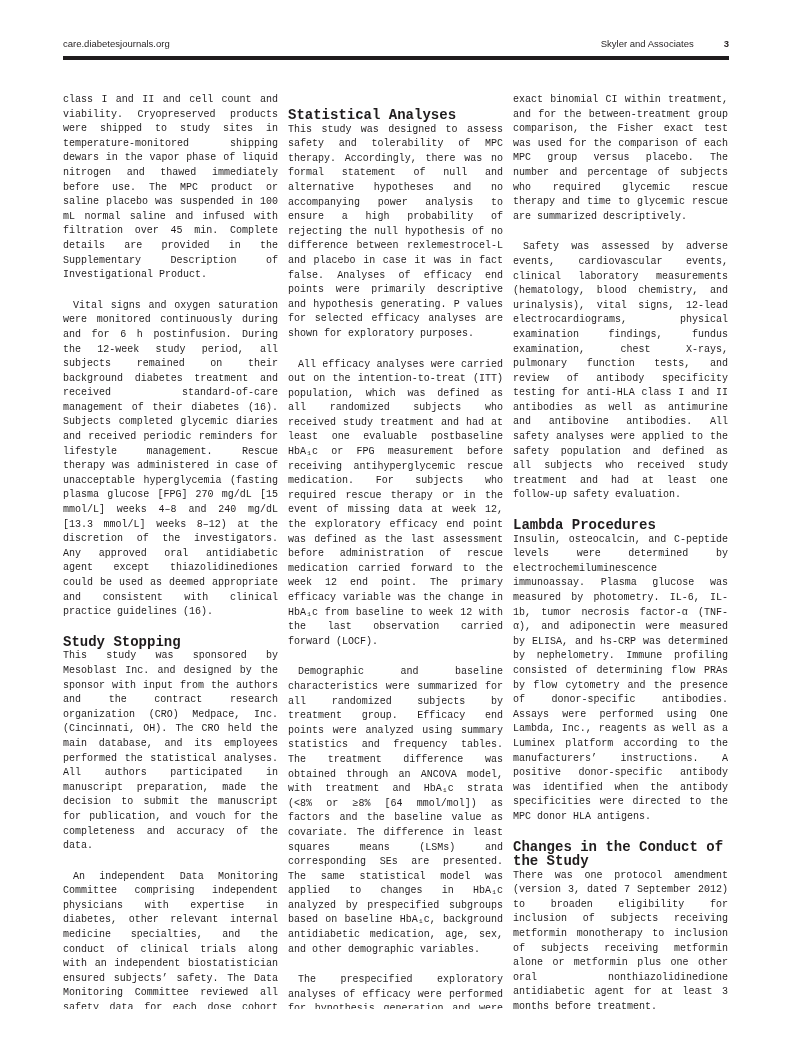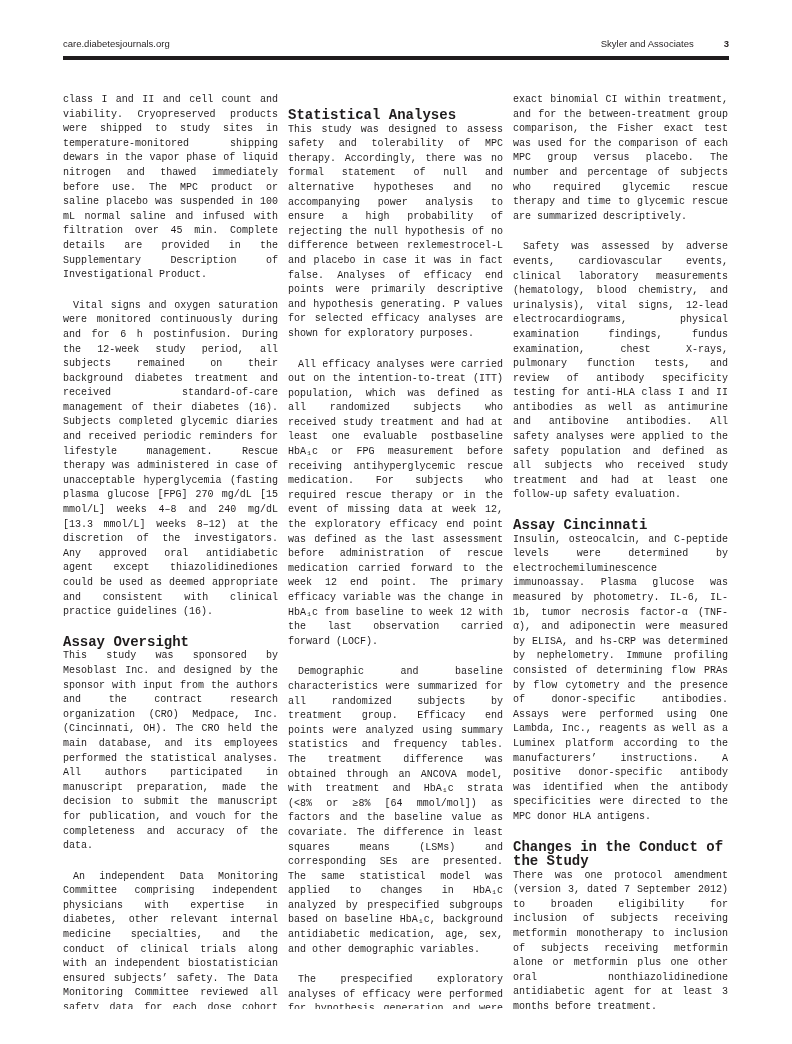--- a/index.html
+++ b/index.html
@@ -103,35 +103,35 @@
       <span class="pagenum">3</span>
     </span>
   </header>
 
   <div class="header-rule"></div>
 
   <main class="columns">
     <div class="col">
         <p class="para">class I and II and cell count and viability. Cryopreserved products were shipped to study sites in temperature-monitored shipping dewars in the vapor phase of liquid nitrogen and thawed immediately before use. The MPC product or saline placebo was suspended in 100 mL normal saline and infused with filtration over 45 min. Complete details are provided in the Supplementary Description of Investigational Product.</p>
         <p class="para indent">Vital signs and oxygen saturation were monitored continuously during and for 6 h postinfusion. During the 12-week study period, all subjects remained on their background diabetes treatment and received standard-of-care management of their diabetes (16). Subjects completed glycemic diaries and received periodic reminders for lifestyle management. Rescue therapy was administered in case of unacceptable hyperglycemia (fasting plasma glucose [FPG] 270 mg/dL [15 mmol/L] weeks 4–8 and 240 mg/dL [13.3 mmol/L] weeks 8–12) at the discretion of the investigators. Any approved oral antidiabetic agent except thiazolidinediones could be used as deemed appropriate and consistent with clinical practice guidelines (16).</p>
-        <div class="h3">Assay Oversight</div>
+        <div class="h3">Study Stopping</div>
         <p class="para">This study was sponsored by Mesoblast Inc. and designed by the sponsor with input from the authors and the contract research organization (CRO) Medpace, Inc. (Cincinnati, OH). The CRO held the main database, and its employees performed the statistical analyses. All authors participated in manuscript preparation, made the decision to submit the manuscript for publication, and vouch for the completeness and accuracy of the data.</p>
         <p class="para indent">An independent Data Monitoring Committee comprising independent physicians with expertise in diabetes, other relevant internal medicine specialties, and the conduct of clinical trials along with an independent biostatistician ensured subjects’ safety. The Data Monitoring Committee reviewed all safety data for each dose cohort when all subjects in that cohort completed the week 1 visit, and if there were no safety concerns, a certificate of nonobjection to study continuation and escalation to the next dose cohort was issued to the</p>
       </div>
     <div class="col">
         <div class="h3">Statistical Analyses</div>
         <p class="para">This study was designed to assess safety and tolerability of MPC therapy. Accordingly, there was no formal statement of null and alternative hypotheses and no accompanying power analysis to ensure a high probability of rejecting the null hypothesis of no difference between rexlemestrocel-L and placebo in case it was in fact false. Analyses of efficacy end points were primarily descriptive and hypothesis generating. P values for selected efficacy analyses are shown for exploratory purposes.</p>
         <p class="para indent">All efficacy analyses were carried out on the intention-to-treat (ITT) population, which was defined as all randomized subjects who received study treatment and had at least one evaluable postbaseline HbA₁c or FPG measurement before receiving antihyperglycemic rescue medication. For subjects who required rescue therapy or in the event of missing data at week 12, the exploratory efficacy end point was defined as the last assessment before administration of rescue medication carried forward to the week 12 end point. The primary efficacy variable was the change in HbA₁c from baseline to week 12 with the last observation carried forward (LOCF).</p>
         <p class="para indent">Demographic and baseline characteristics were summarized for all randomized subjects by treatment group. Efficacy end points were analyzed using summary statistics and frequency tables. The treatment difference was obtained through an ANCOVA model, with treatment and HbA₁c strata (&lt;8% or ≥8% [64 mmol/mol]) as factors and the baseline value as covariate. The difference in least squares means (LSMs) and corresponding SEs are presented. The same statistical model was applied to changes in HbA₁c analyzed by prespecified subgroups based on baseline HbA₁c, background antidiabetic medication, age, sex, and other demographic variables.</p>
         <p class="para indent">The prespecified exploratory analyses of efficacy were performed for hypothesis generation and were not adjusted for multiplicity. The number and percentage of subjects at an HbA₁c target of &lt;7% (53 mmol/mol) at week 12 with LOCF was assessed by two-sided 95%</p>
       </div>
     <div class="col">
         <p class="para">exact binomial CI within treatment, and for the between-treatment group comparison, the Fisher exact test was used for the comparison of each MPC group versus placebo. The number and percentage of subjects who required glycemic rescue therapy and time to glycemic rescue are summarized descriptively.</p>
         <p class="para indent">Safety was assessed by adverse events, cardiovascular events, clinical laboratory measurements (hematology, blood chemistry, and urinalysis), vital signs, 12-lead electrocardiograms, physical examination findings, fundus examination, chest X-rays, pulmonary function tests, and review of antibody specificity testing for anti-HLA class I and II antibodies as well as antimurine and antibovine antibodies. All safety analyses were applied to the safety population and defined as all subjects who received study treatment and had at least one follow-up safety evaluation.</p>
-        <div class="h3">Assay Cincinnati</div>
+        <div class="h3">Lambda Procedures</div>
         <p class="para">Insulin, osteocalcin, and C-peptide levels were determined by electrochemiluminescence immunoassay. Plasma glucose was measured by photometry. IL-6, IL-1b, tumor necrosis factor-α (TNF-α), and adiponectin were measured by ELISA, and hs-CRP was determined by nephelometry. Immune profiling consisted of determining flow PRAs by flow cytometry and the presence of donor-specific antibodies. Assays were performed using One Lambda, Inc., reagents as well as a Luminex platform according to the manufacturers’ instructions. A positive donor-specific antibody was identified when the antibody specificities were directed to the MPC donor HLA antigens.</p>
         <div class="h3">Changes in the Conduct of the Study</div>
         <p class="para">There was one protocol amendment (version 3, dated 7 September 2012) to broaden eligibility for inclusion of subjects receiving metformin monotherapy to inclusion of subjects receiving metformin alone or metformin plus one other oral nonthiazolidinedione antidiabetic agent for at least 3 months before treatment.</p>
         <div class="h2">RESULTS</div>
         <div class="h3">Subjects</div>
         <p class="para">Sixty-one subjects were enrolled at 18 centers in the U.S. between</p>
       </div>
   </main>
 
 </div>

